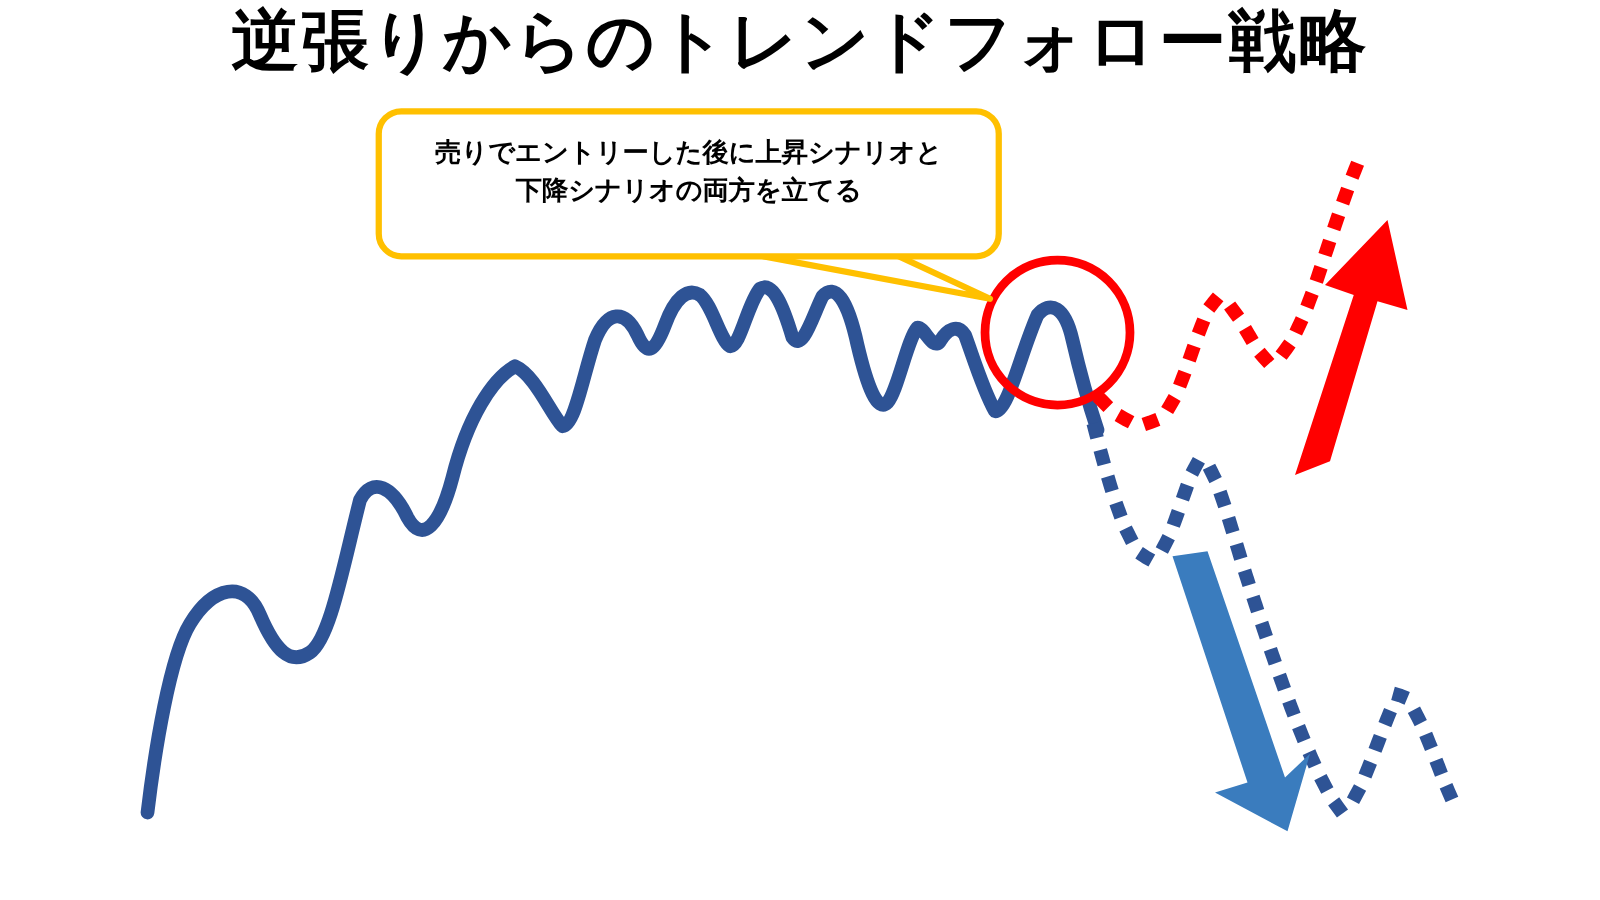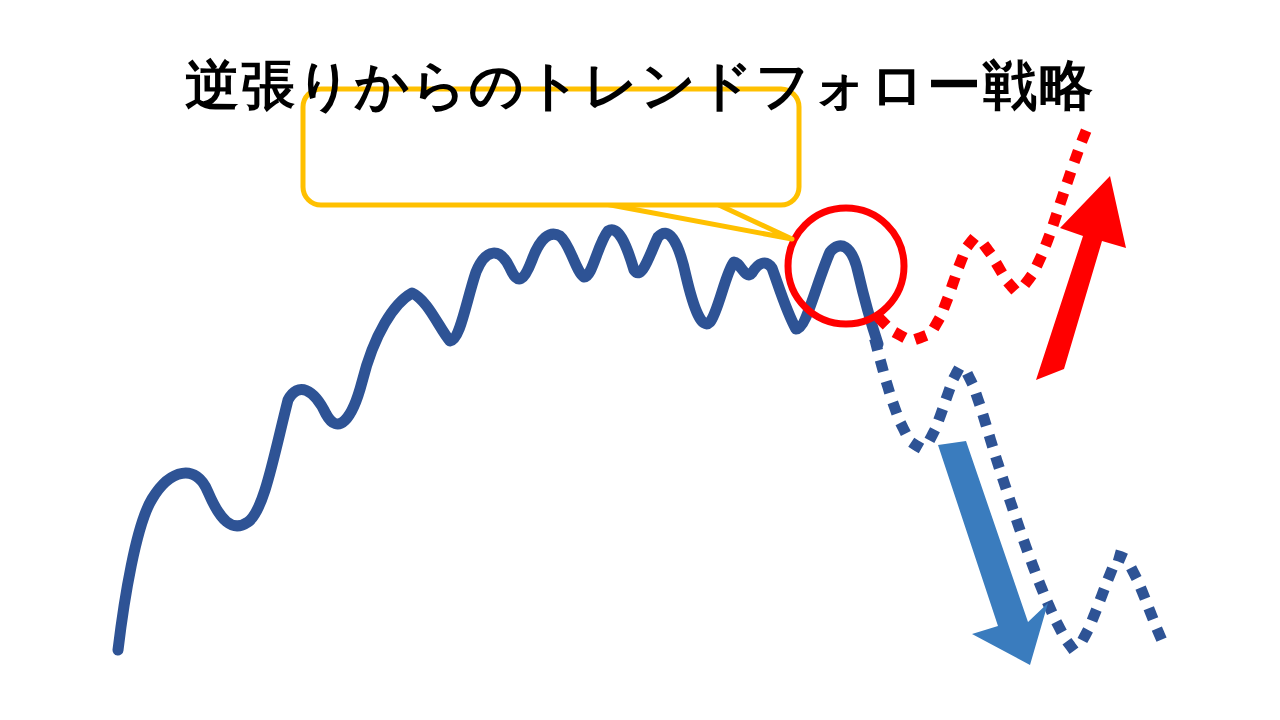--- a/index.html
+++ b/index.html
@@ -18,28 +18,27 @@
     width: 1280px;
     height: 720px;
     background: #ffffff;
   }
   #title {
     position: absolute;
     left: 0;
     top: 8px;
     width: 1280px;
     text-align: center;
-    font-family: Liberation Sans, sans-serif;
+    font-family: Liberation Mono, monospace;
     font-weight: bold;
     font-size: 54px;
     letter-spacing: 2px;
     color: #000000;
     line-height: 1.1;
     white-space: nowrap;
-    margin-top: 48px;
   }
   #callout-text {
     position: absolute;
     left: 308px;
     top: 108px;
     width: 486px;
     text-align: center;
     font-family: "Liberation Sans", "DejaVu Sans", sans-serif;
     font-weight: bold;
     font-size: 21px;
@@ -129,14 +128,16 @@
 
     <g>
       <path fill="#FFFFFF" stroke="#FFC000" stroke-width="5" stroke-linejoin="round" stroke-linecap="round" d="M600,203 L792,239 L706,199 Z"></path>
       <rect x="303" y="89" width="496" height="116" rx="18" ry="18" fill="#FFFFFF" stroke="#FFC000" stroke-width="5"></rect>
     </g>
 
   </svg>
 
   <div id="title">逆張りからのトレンドフォロー戦略</div>
 
+  <div id="callout-text">売りでエントリーした後に上昇シナリオと
+下降シナリオの両方を立てる</div>
 
 </div>
 
 </body></html>

